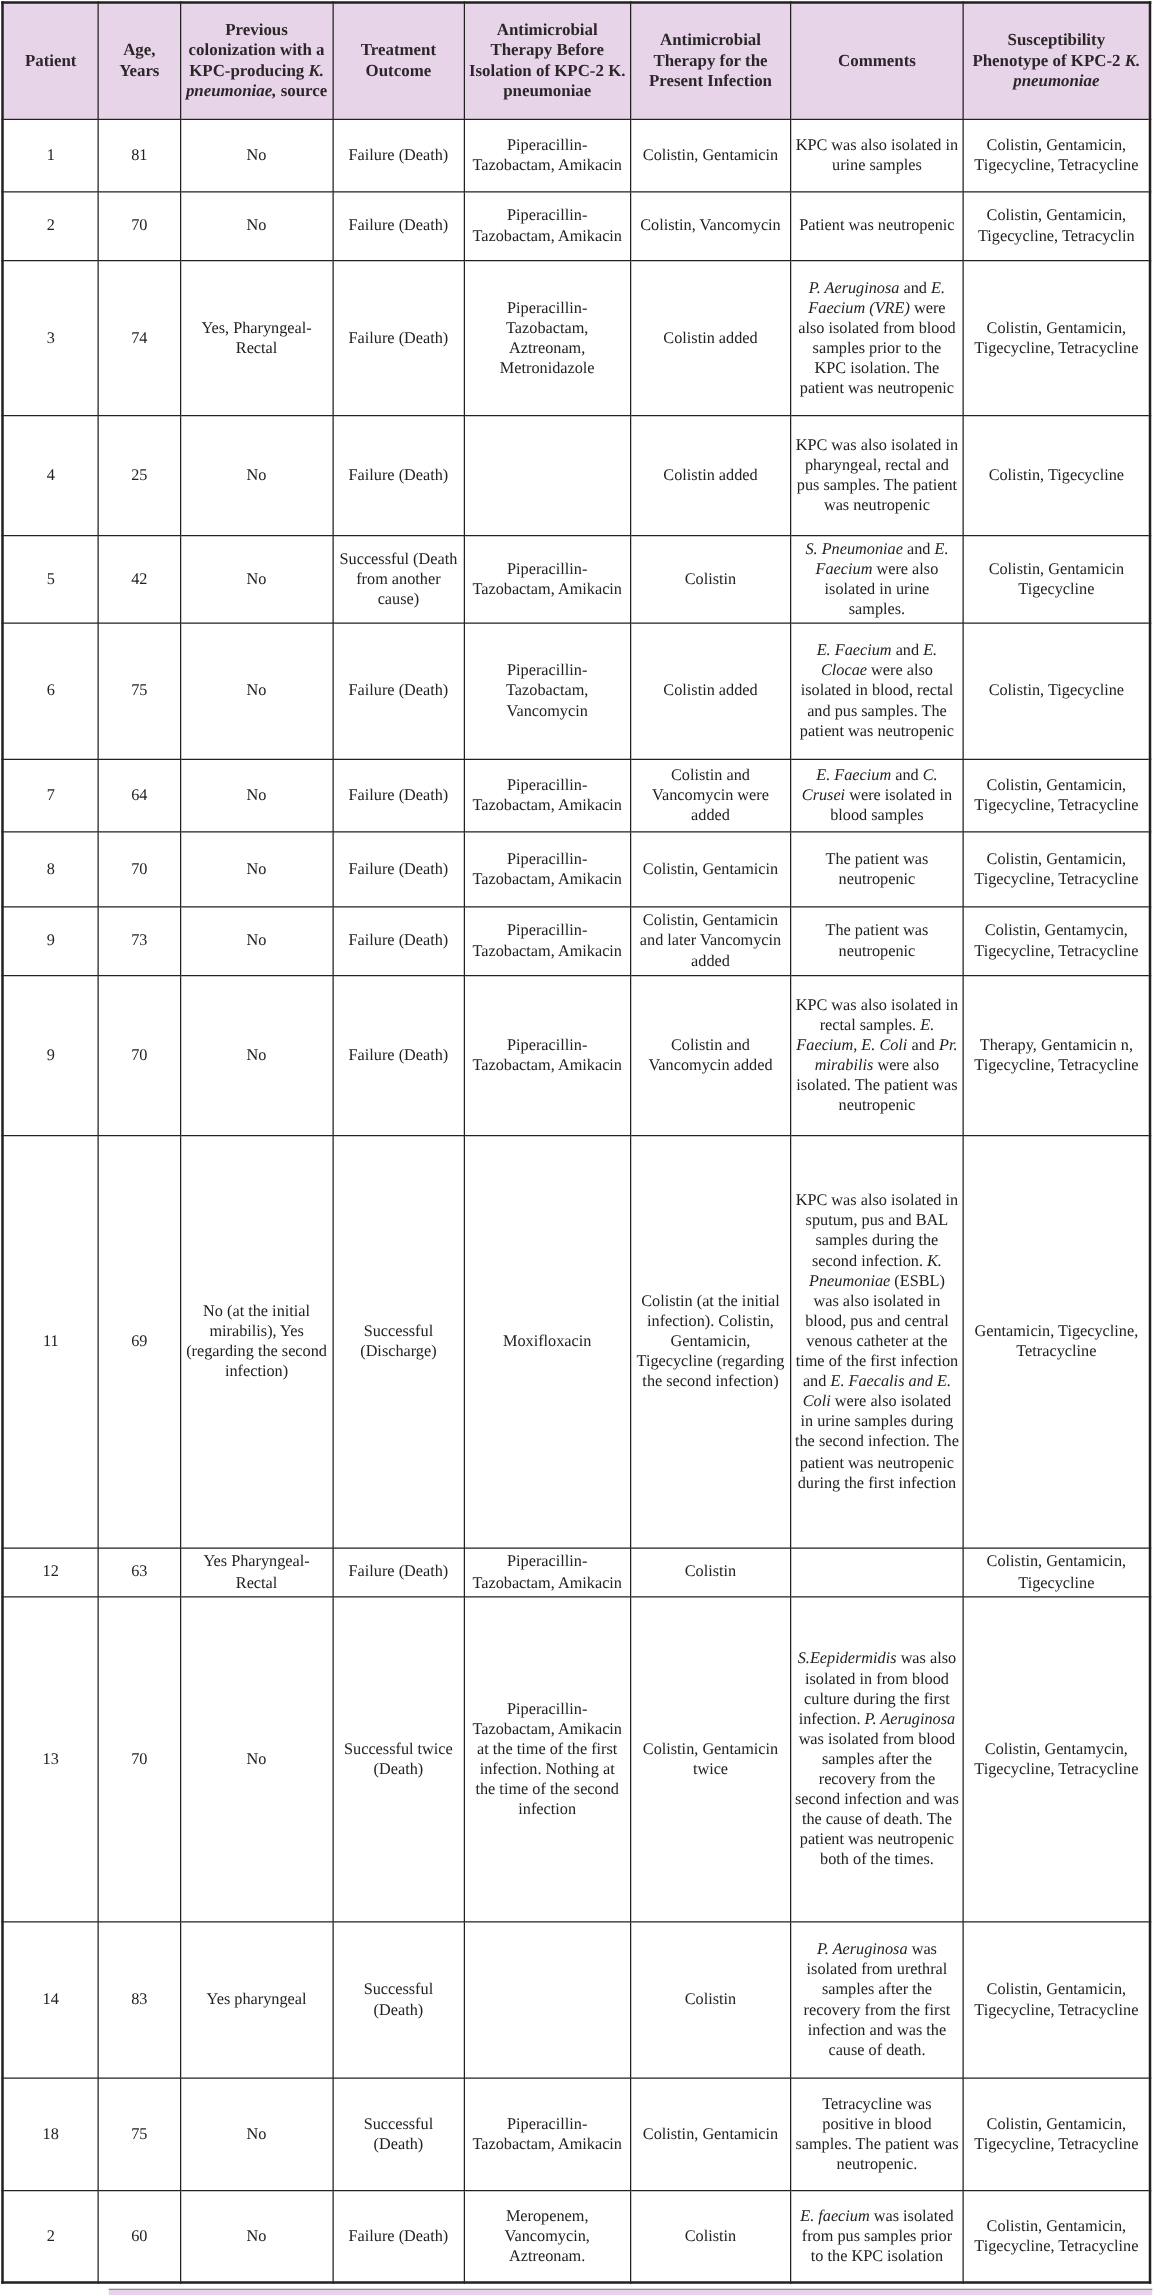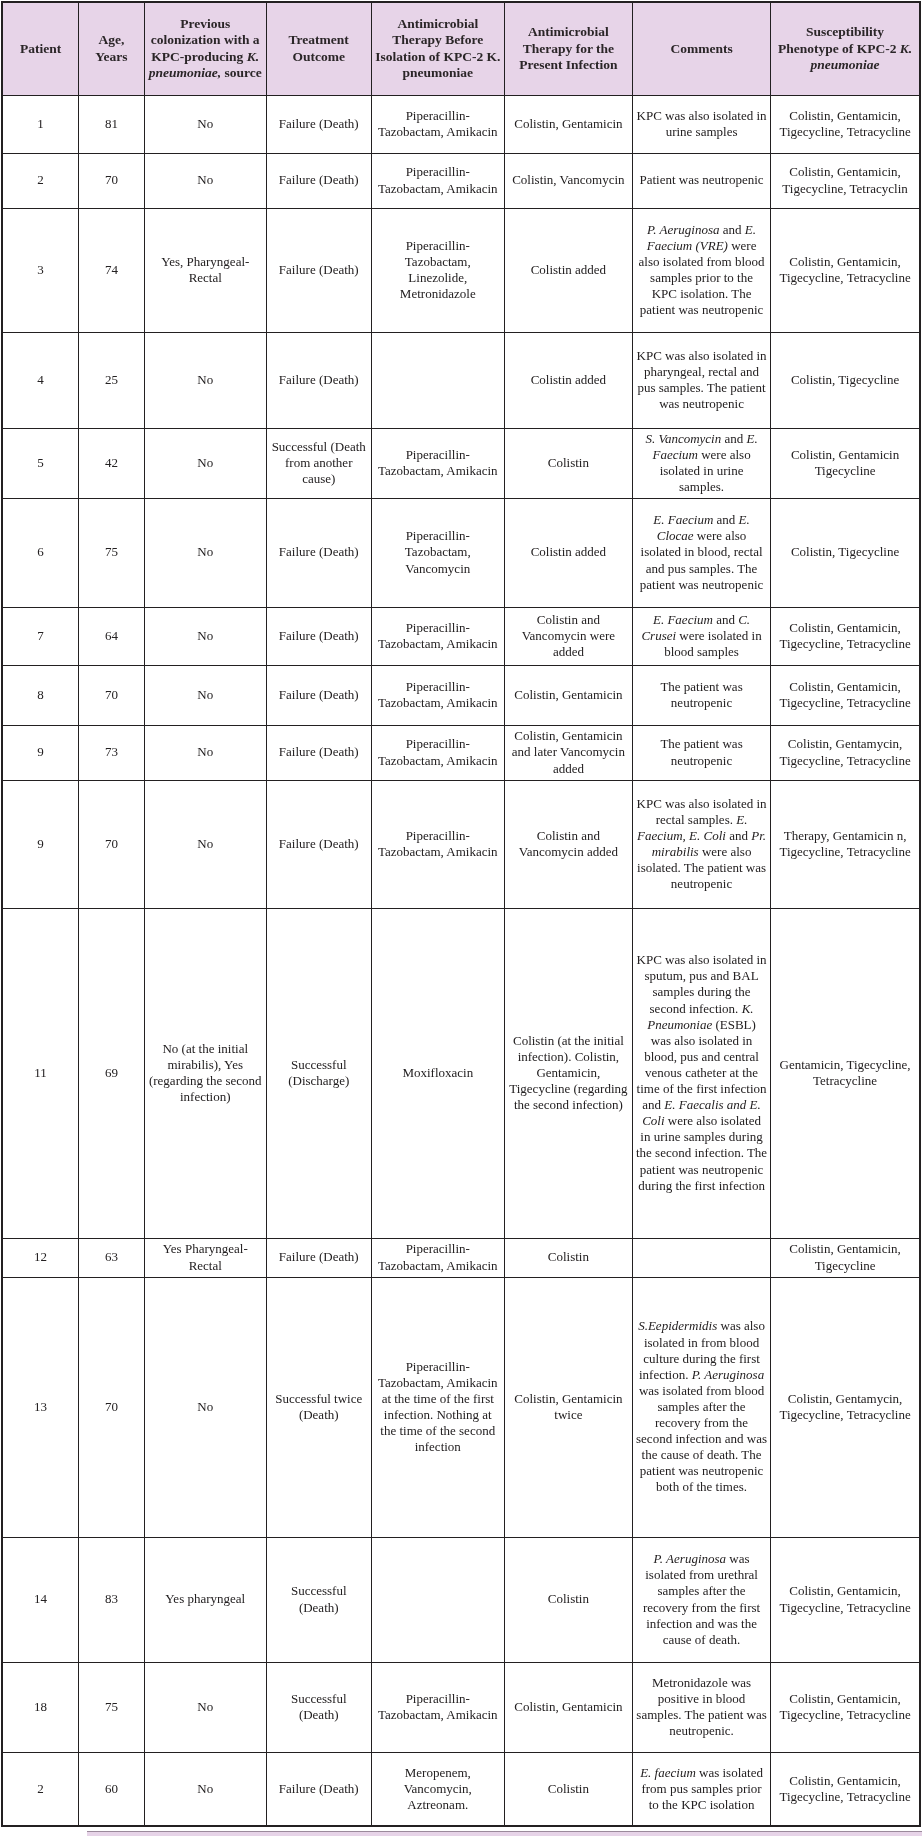--- a/index.html
+++ b/index.html
@@ -96,21 +96,21 @@
           <td>Piperacillin-Tazobactam, Amikacin</td>
           <td>Colistin, Vancomycin</td>
           <td>Patient was neutropenic</td>
           <td>Colistin, Gentamicin, Tigecycline, Tetracyclin</td>
         </tr>
         <tr style="height: 124px;">
           <td>3</td>
           <td>74</td>
           <td>Yes, Pharyngeal-Rectal</td>
           <td>Failure (Death)</td>
-          <td>Piperacillin-Tazobactam, Linezolide, Metronidazole</td>
+          <td>Piperacillin-Tazobactam, Aztreonam, Metronidazole</td>
           <td>Colistin added</td>
           <td><i>P. Aeruginosa</i> and <i>E. Faecium (VRE)</i> were also isolated from blood samples prior to the KPC isolation. The patient was neutropenic</td>
           <td>Colistin, Gentamicin, Tigecycline, Tetracycline</td>
         </tr>
         <tr style="height: 96px;">
           <td>4</td>
           <td>25</td>
           <td>No</td>
           <td>Failure (Death)</td>
           <td></td>
@@ -118,21 +118,21 @@
           <td>KPC was also isolated in pharyngeal, rectal and pus samples. The patient was neutropenic</td>
           <td>Colistin, Tigecycline</td>
         </tr>
         <tr style="height: 70px;">
           <td>5</td>
           <td>42</td>
           <td>No</td>
           <td>Successful (Death from another cause)</td>
           <td>Piperacillin-Tazobactam, Amikacin</td>
           <td>Colistin</td>
-          <td><i>S. Vancomycin</i> and <i>E. Faecium</i> were also isolated in urine samples.</td>
+          <td><i>S. Pneumoniae</i> and <i>E. Faecium</i> were also isolated in urine samples.</td>
           <td>Colistin, Gentamicin Tigecycline</td>
         </tr>
         <tr style="height: 109px;">
           <td>6</td>
           <td>75</td>
           <td>No</td>
           <td>Failure (Death)</td>
           <td>Piperacillin-Tazobactam, Vancomycin</td>
           <td>Colistin added</td>
           <td><i>E. Faecium</i> and <i>E. Clocae</i> were also isolated in blood, rectal and pus samples. The patient was neutropenic</td>
@@ -218,21 +218,21 @@
           <td><i>P. Aeruginosa</i> was isolated from urethral samples after the recovery from the first infection and was the cause of death.</td>
           <td>Colistin, Gentamicin, Tigecycline, Tetracycline</td>
         </tr>
         <tr style="height: 90px;">
           <td>18</td>
           <td>75</td>
           <td>No</td>
           <td>Successful (Death)</td>
           <td>Piperacillin-Tazobactam, Amikacin</td>
           <td>Colistin, Gentamicin</td>
-          <td>Metronidazole was positive in blood samples. The patient was neutropenic.</td>
+          <td>Tetracycline was positive in blood samples. The patient was neutropenic.</td>
           <td>Colistin, Gentamicin, Tigecycline, Tetracycline</td>
         </tr>
         <tr style="height: 74px;">
           <td>2</td>
           <td>60</td>
           <td>No</td>
           <td>Failure (Death)</td>
           <td>Meropenem, Vancomycin, Aztreonam.</td>
           <td>Colistin</td>
           <td><i>E. faecium</i> was isolated from pus samples prior to the KPC isolation</td>

